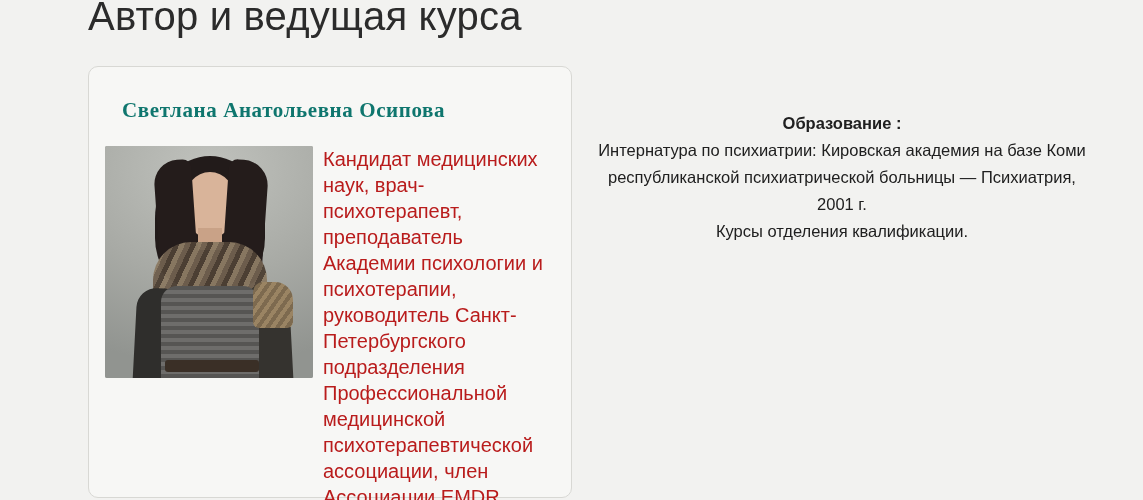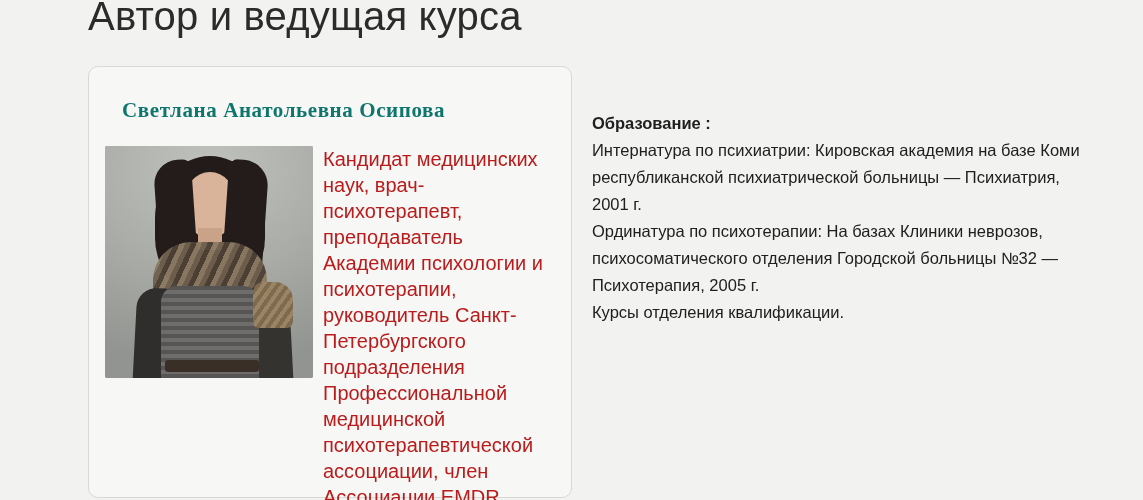--- a/index.html
+++ b/index.html
@@ -192,20 +192,21 @@
     font-size: 16.5px;
     line-height: 27px;
     color: #202020;
   }
   .education-heading {
     font-weight: bold;
     margin: 0 0 4px 0;
   }
   .education p {
     margin: 0;
+    text-align: center;
   }
 </style>
 </head>
 <body>
 
 <div class="page">
 
   <h1 class="page-title">Автор и ведущая курса</h1>
 
   <div class="author-card">
@@ -227,17 +228,16 @@
         <div class="ph-belt"></div>
       </div>
 
       <div class="bio-text">Кандидат медицинских наук, врач-психотерапевт, преподаватель Академии психологии и психотерапии, руководитель Санкт-Петербургского подразделения Профессиональной медицинской психотерапевтической ассоциации, член Ассоциации EMDR России.</div>
     </div>
   </div>
 
   <div class="education">
     <p class="education-heading">Образование :</p>
     <p>Интернатура по психиатрии: Кировская академия на базе Коми республиканской психиатрической больницы — Психиатрия, 2001 г.</p>
-    <p>Ординатура по психотерапии: На базах Клиники неврозов, психосоматического отделения Городской больницы №32 — Психотерапия, 2005 г.</p>
     <p>Курсы отделения квалификации.</p>
   </div>
 
 </div>
 
 </body></html>

